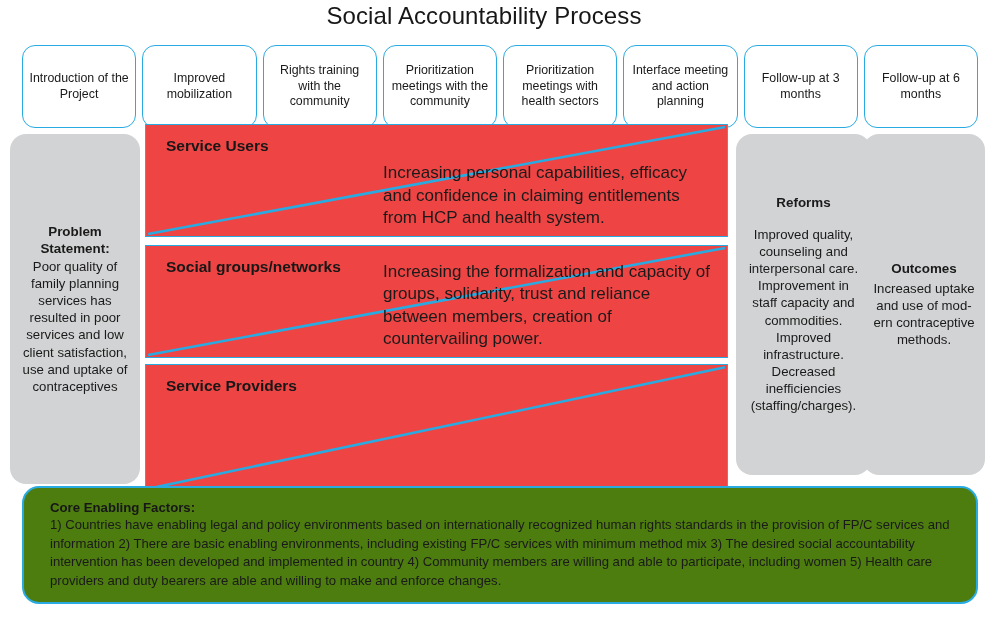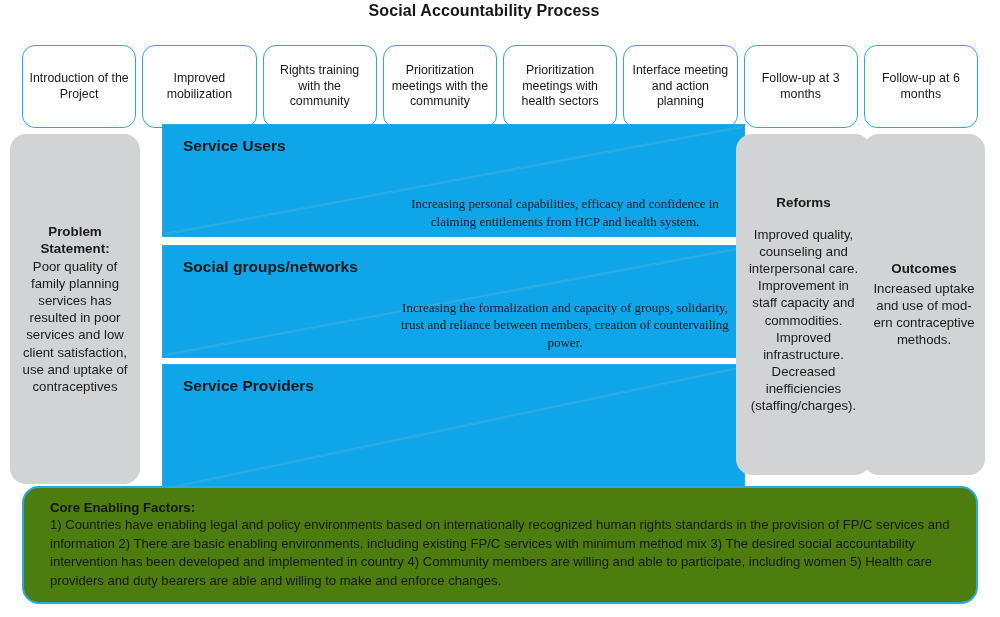--- a/index.html
+++ b/index.html
@@ -16,22 +16,22 @@
     overflow: hidden;
   }
 
   
   #page-title {
     position: absolute;
     left: 0;
     top: 2px;
     width: 968px;
     text-align: center;
-    font-size: 16px;
-    font-weight: bold;
+    font-size: 24px;
+    font-weight: normal;
     letter-spacing: 0.1px;
     color: #171717;
   }
 
   
   #process-steps {
     position: absolute;
     left: 22px;
     top: 45px;
     width: 956px;
@@ -105,24 +105,24 @@
     left: 863px;
     top: 2px;
     width: 122px;
     height: 341px;
   }
   #outcomes-box .gray-title { margin-bottom: 2px; }
 
   
   .actor-panel {
     position: absolute;
-    left: 162px;
+    left: 145px;
     width: 583px;
     border: 1.6px solid #29ABE2;
-    background: #0ea5e9;
+    background: #ef4444;
     box-sizing: border-box;
     overflow: hidden;
   }
   #panel-service-users    { top: -8px;  height: 113px; }
   #panel-social-groups    { top: 113px; height: 113px; }
   #panel-service-providers{ top: 232px; height: 128px; }
 
   .actor-diagonal {
     position: absolute;
     inset: 0;
@@ -137,26 +137,25 @@
     font-size: 15.5px;
     font-weight: bold;
     color: #171717;
     z-index: 2;
   }
   .actor-desc {
     position: absolute;
     right: 14px;
     bottom: 6px;
     width: 330px;
-    text-align: center;
-    font-size: 13px;
+    text-align: left;
+    font-size: 17px;
     line-height: 1.33;
     color: #1a1a1a;
     z-index: 2;
-    font-family: Liberation Serif, serif;
   }
 
   
   #core-factors-box {
     position: absolute;
     left: 22px;
     top: 486px;
     width: 956px;
     height: 118px;
     border: 2.2px solid #29ABE2;

